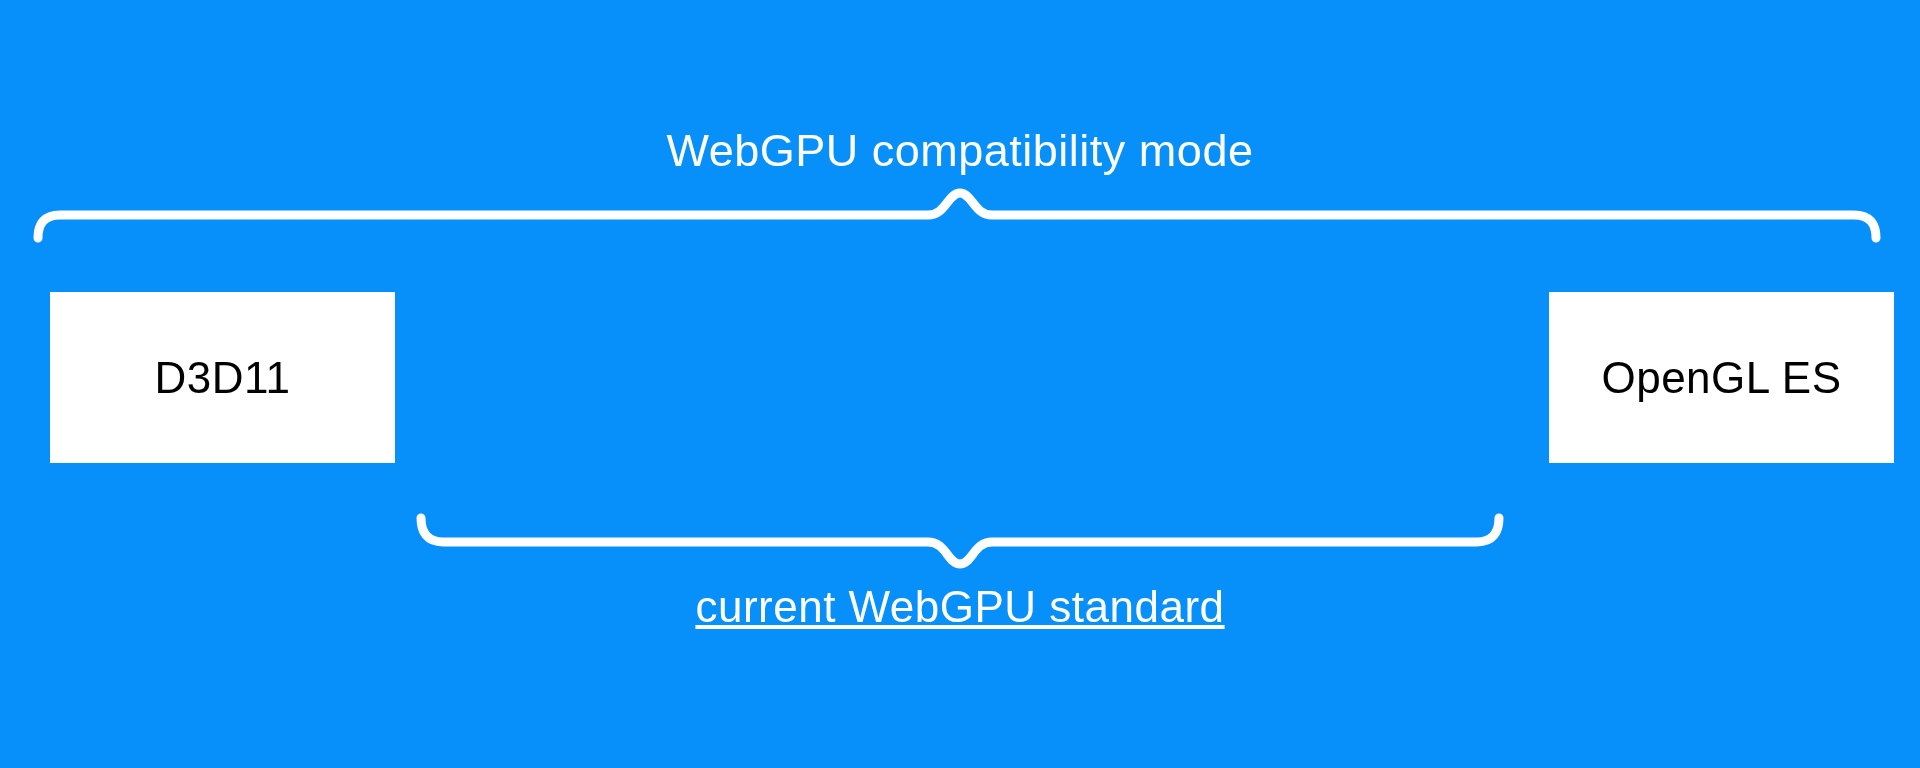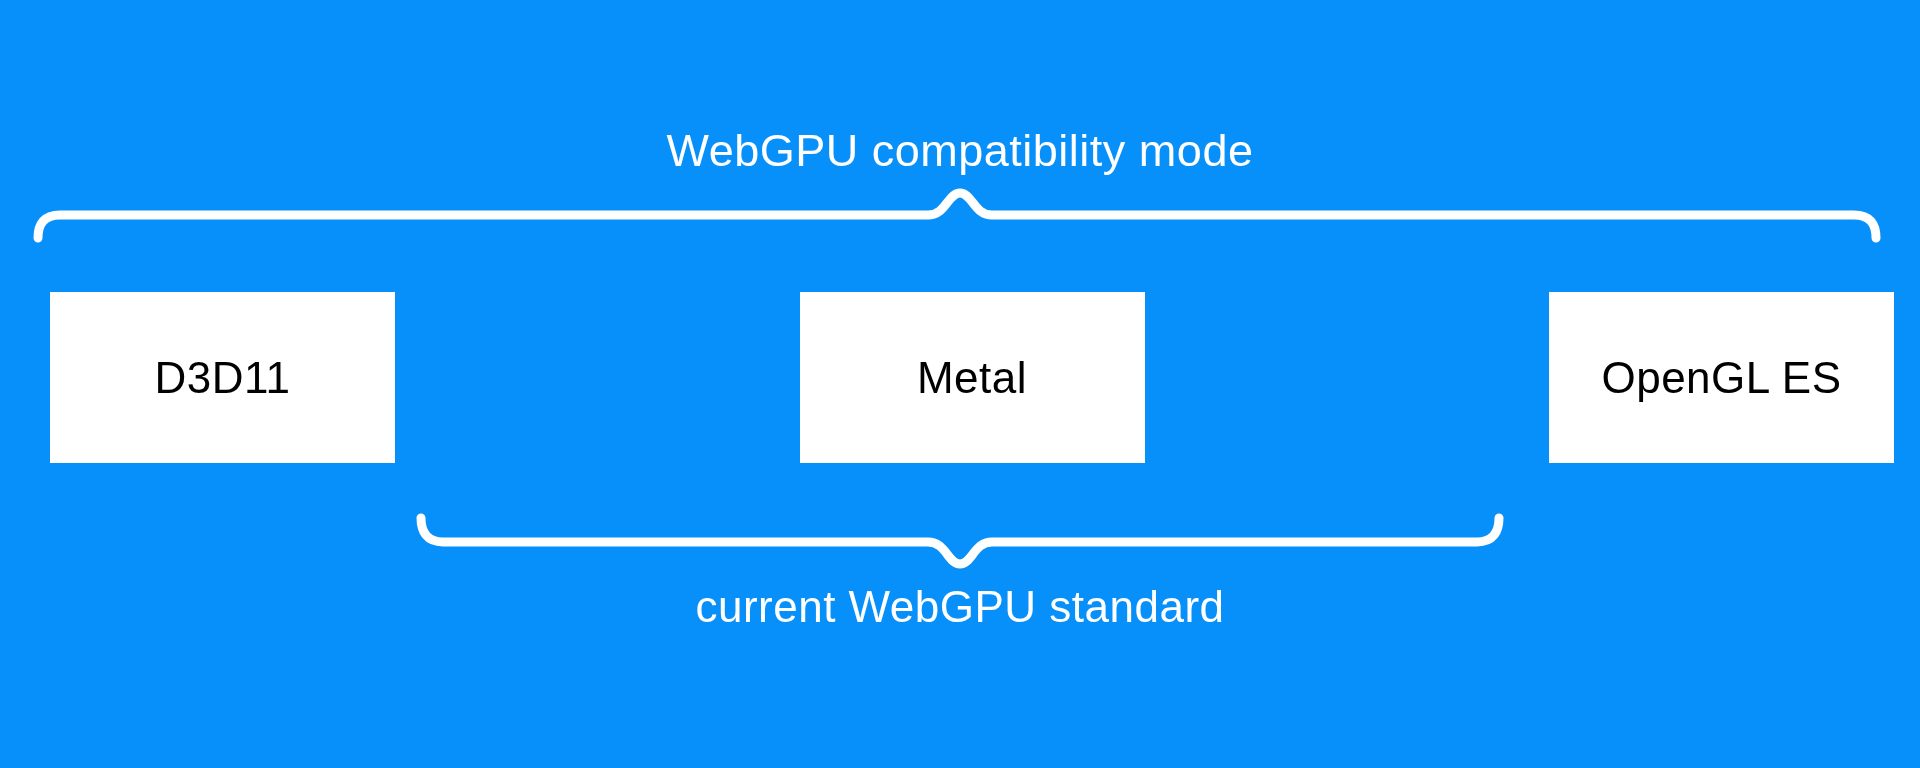--- a/index.html
+++ b/index.html
@@ -61,39 +61,37 @@
   .bottom-label {
     position: absolute;
     top: 582px;
     left: 0;
     width: 1920px;
     text-align: center;
     color: #ffffff;
     font-size: 44px;
     line-height: 50px;
     letter-spacing: 0.5px;
+    text-decoration: underline;
   }
 </style>
 </head>
 <body style="background: rgb(8, 144, 250);">
 
 <div class="title">WebGPU compatibility mode</div>
 
 <svg id="top-brace" class="brace" width="1860" height="70" viewBox="0 0 1860 70">
   <path d="M 8 58 C 8 44, 14 35, 30 35 L 898 35 C 916 35, 918 13, 930 13 C 942 13, 944 35, 962 35 L 1824 35 C 1840 35, 1846 44, 1846 58" style="stroke: rgb(255, 255, 255);"></path>
 </svg>
 
 <div class="boxes-row">
   <div class="api-box">
     <span>D3D11</span>
   </div>
   <div class="api-box">
-    <span>Metal</span>
-  </div>
-  <div class="api-box">
     <span>OpenGL ES</span>
   </div>
 </div>
 
 <svg id="bottom-brace" class="brace" width="1094" height="75" viewBox="0 0 1094 75">
   <path d="M 8 15 C 8 29, 14 39, 30 39 L 515 39 C 533 39, 535 61, 547 61 C 559 61, 561 39, 579 39 L 1064 39 C 1080 39, 1086 29, 1086 15" style="stroke: rgb(255, 255, 255);"></path>
 </svg>
 
 <div class="bottom-label">current WebGPU standard</div>
 

